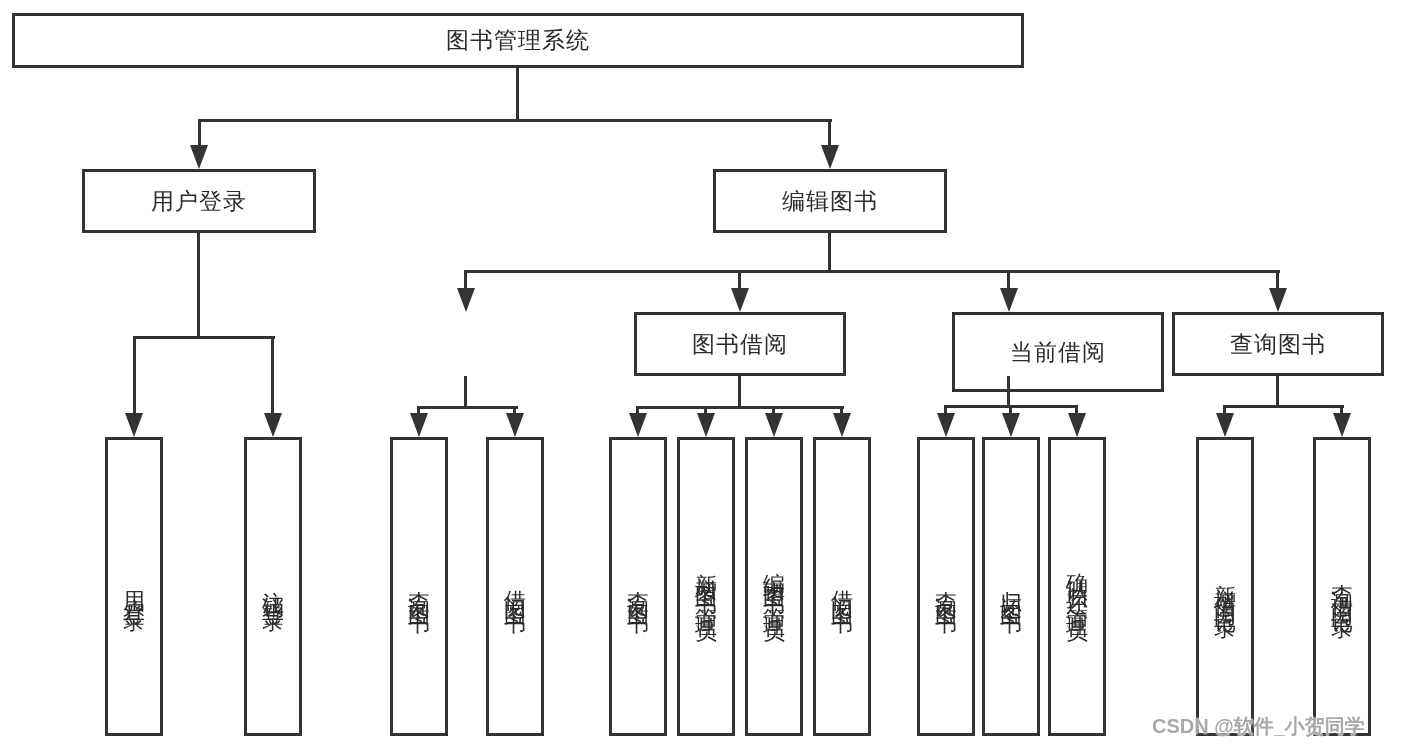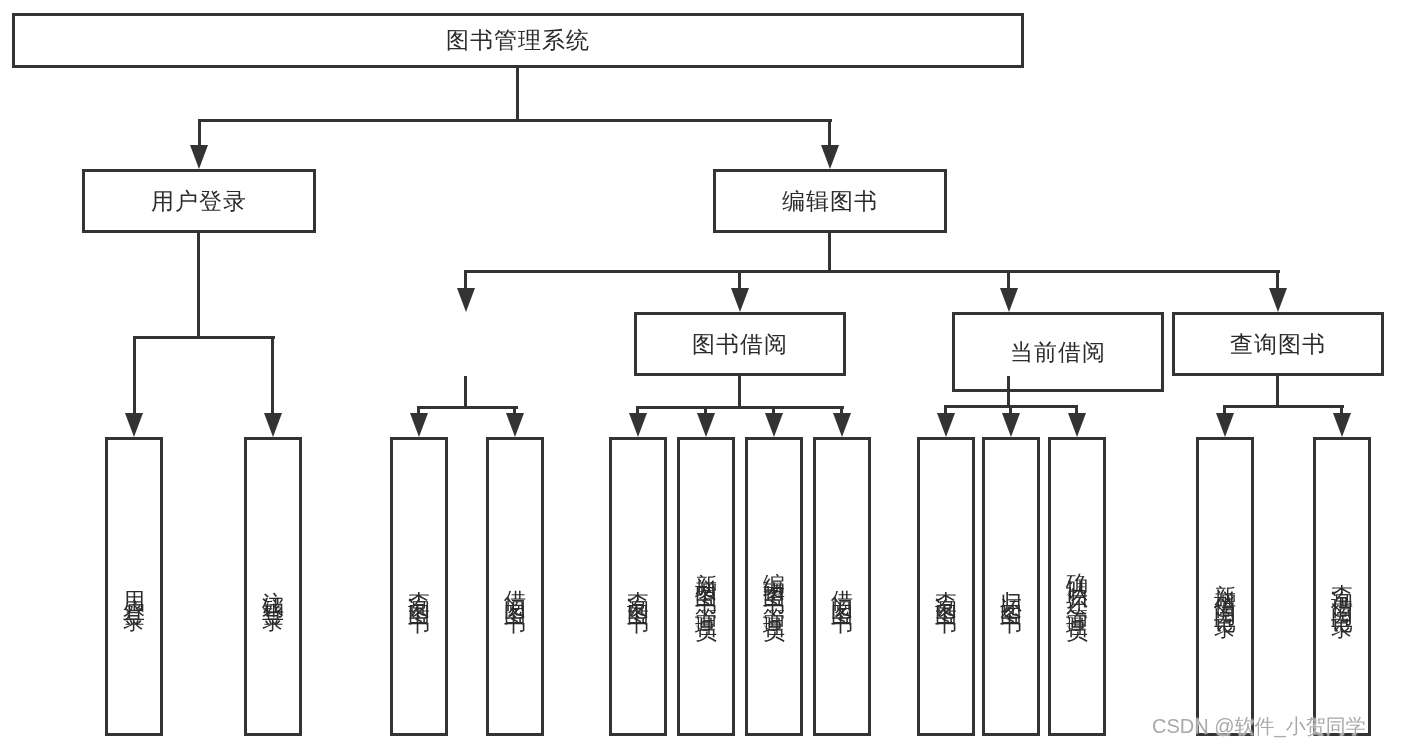--- a/index.html
+++ b/index.html
@@ -43,20 +43,21 @@
     border-top:24px solid #333333;
   }
   .watermark {
     position:absolute;
     left:1152px; top:713px;
     font-size:20px;
     color:#a9a9a9;
     white-space:nowrap;
     z-index:10;
     text-shadow:0 1px 2px rgba(255,255,255,0.9), 0 -1px 2px rgba(255,255,255,0.9);
+    font-weight:bold;
   }
 </style>
 </head>
 <body>
 
 <div class="canvas">
 
   <div class="box" style="left:12px;top:13px;width:1012px;height:55px;">
     <span class="hlabel">图书管理系统</span>
   </div>

